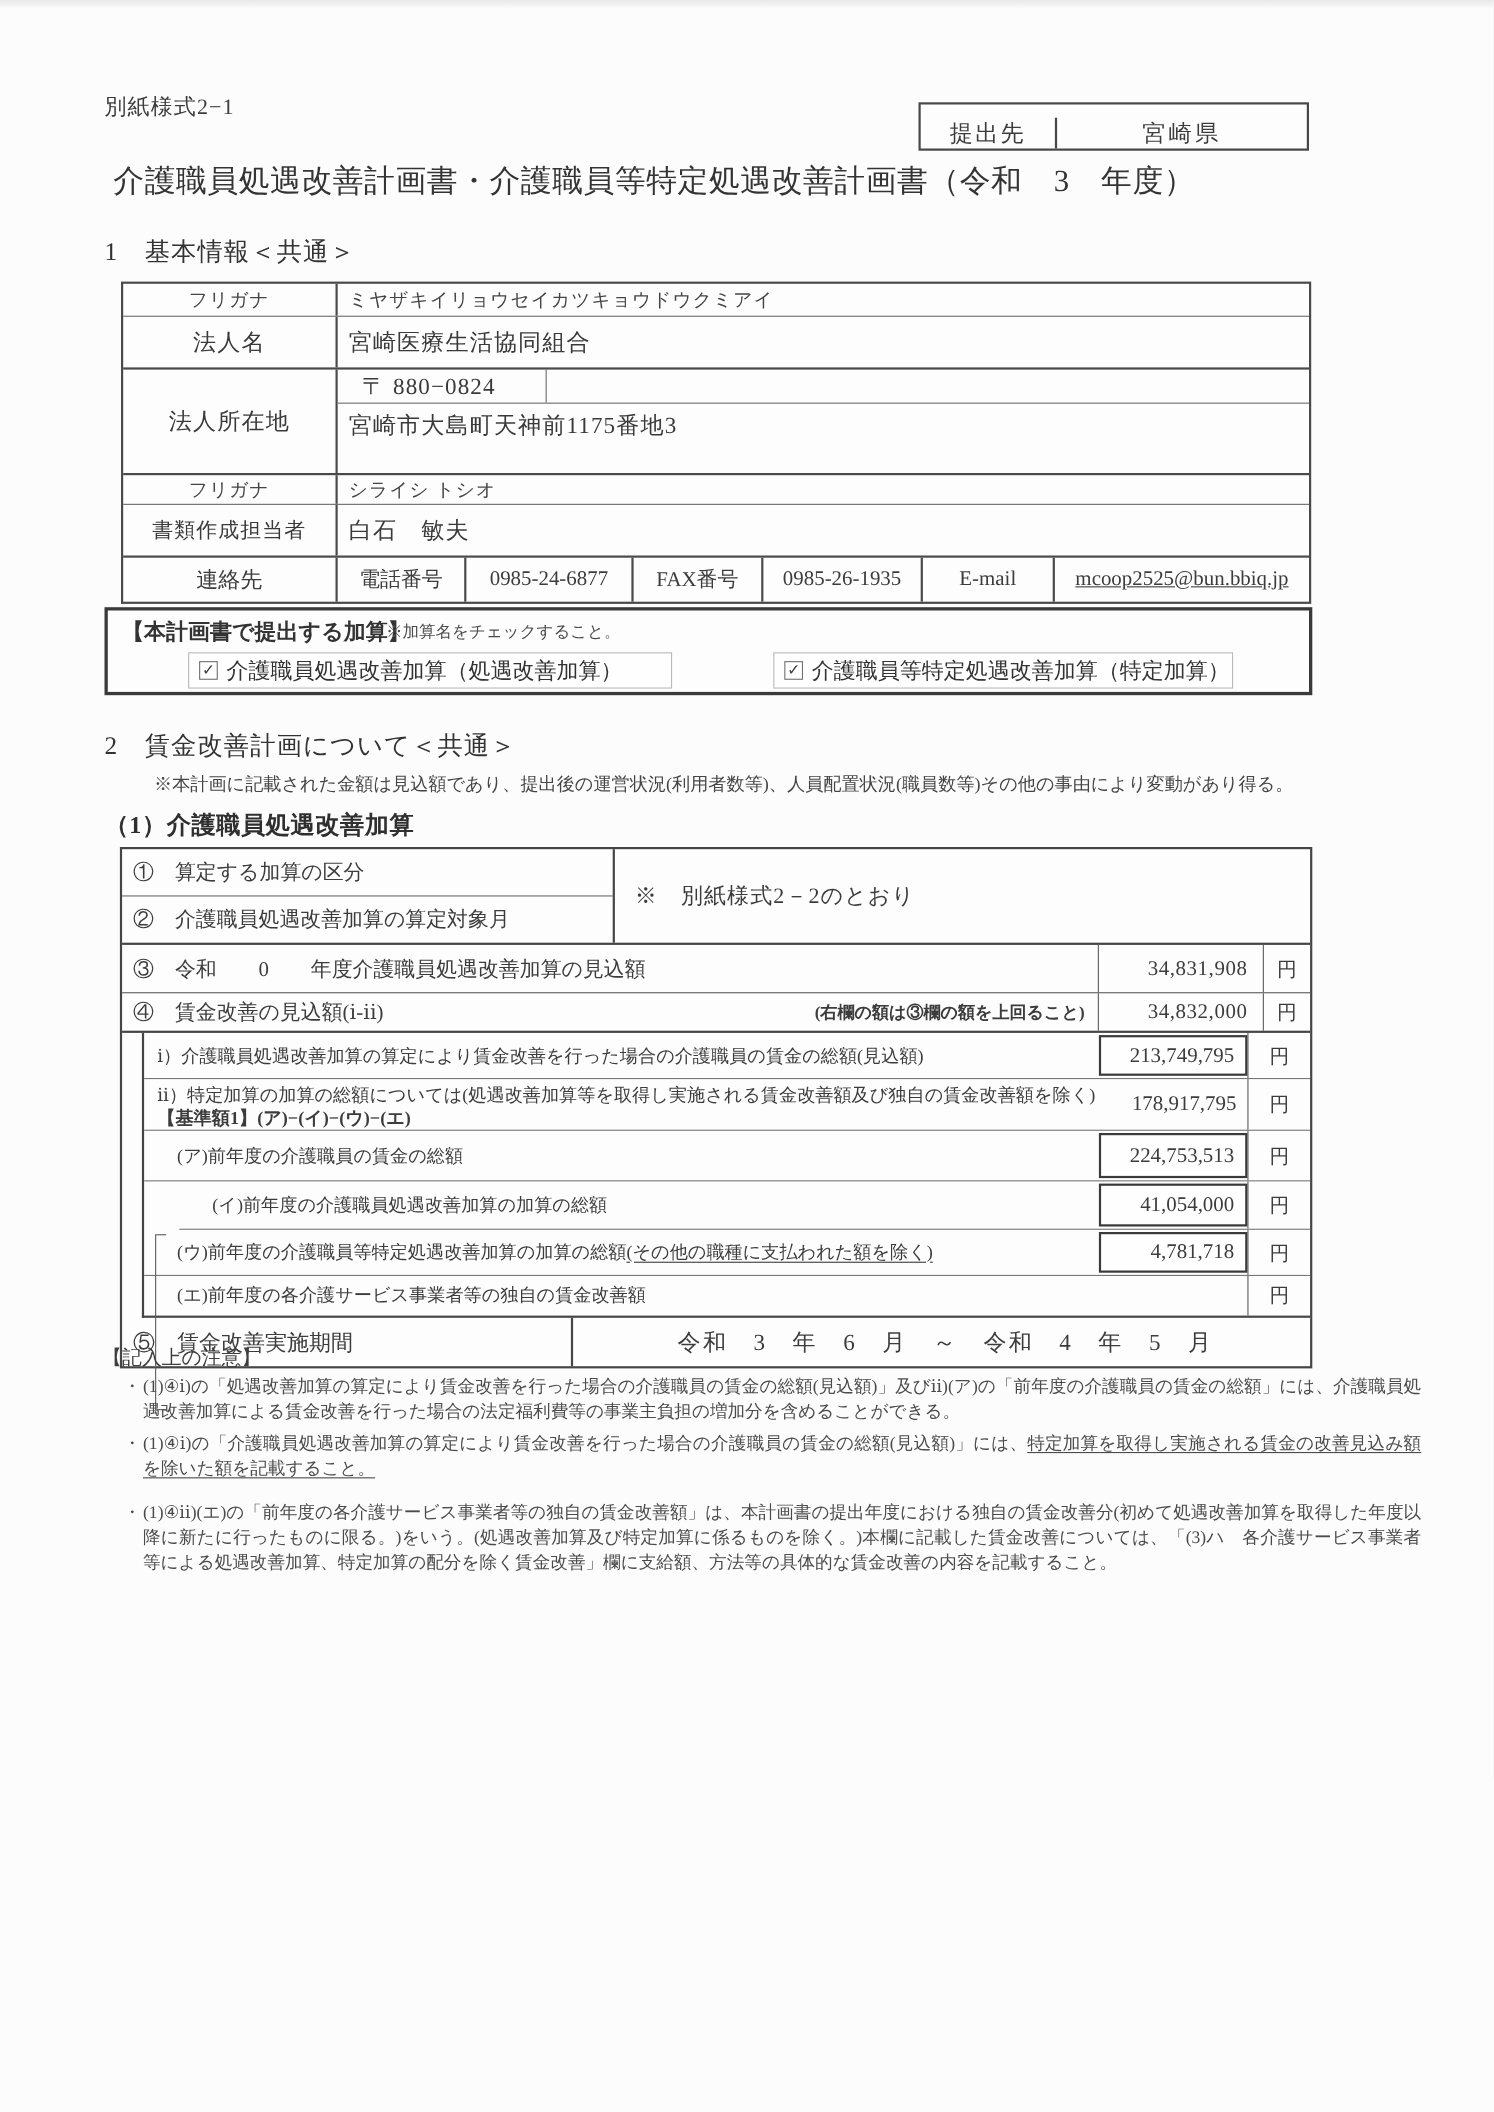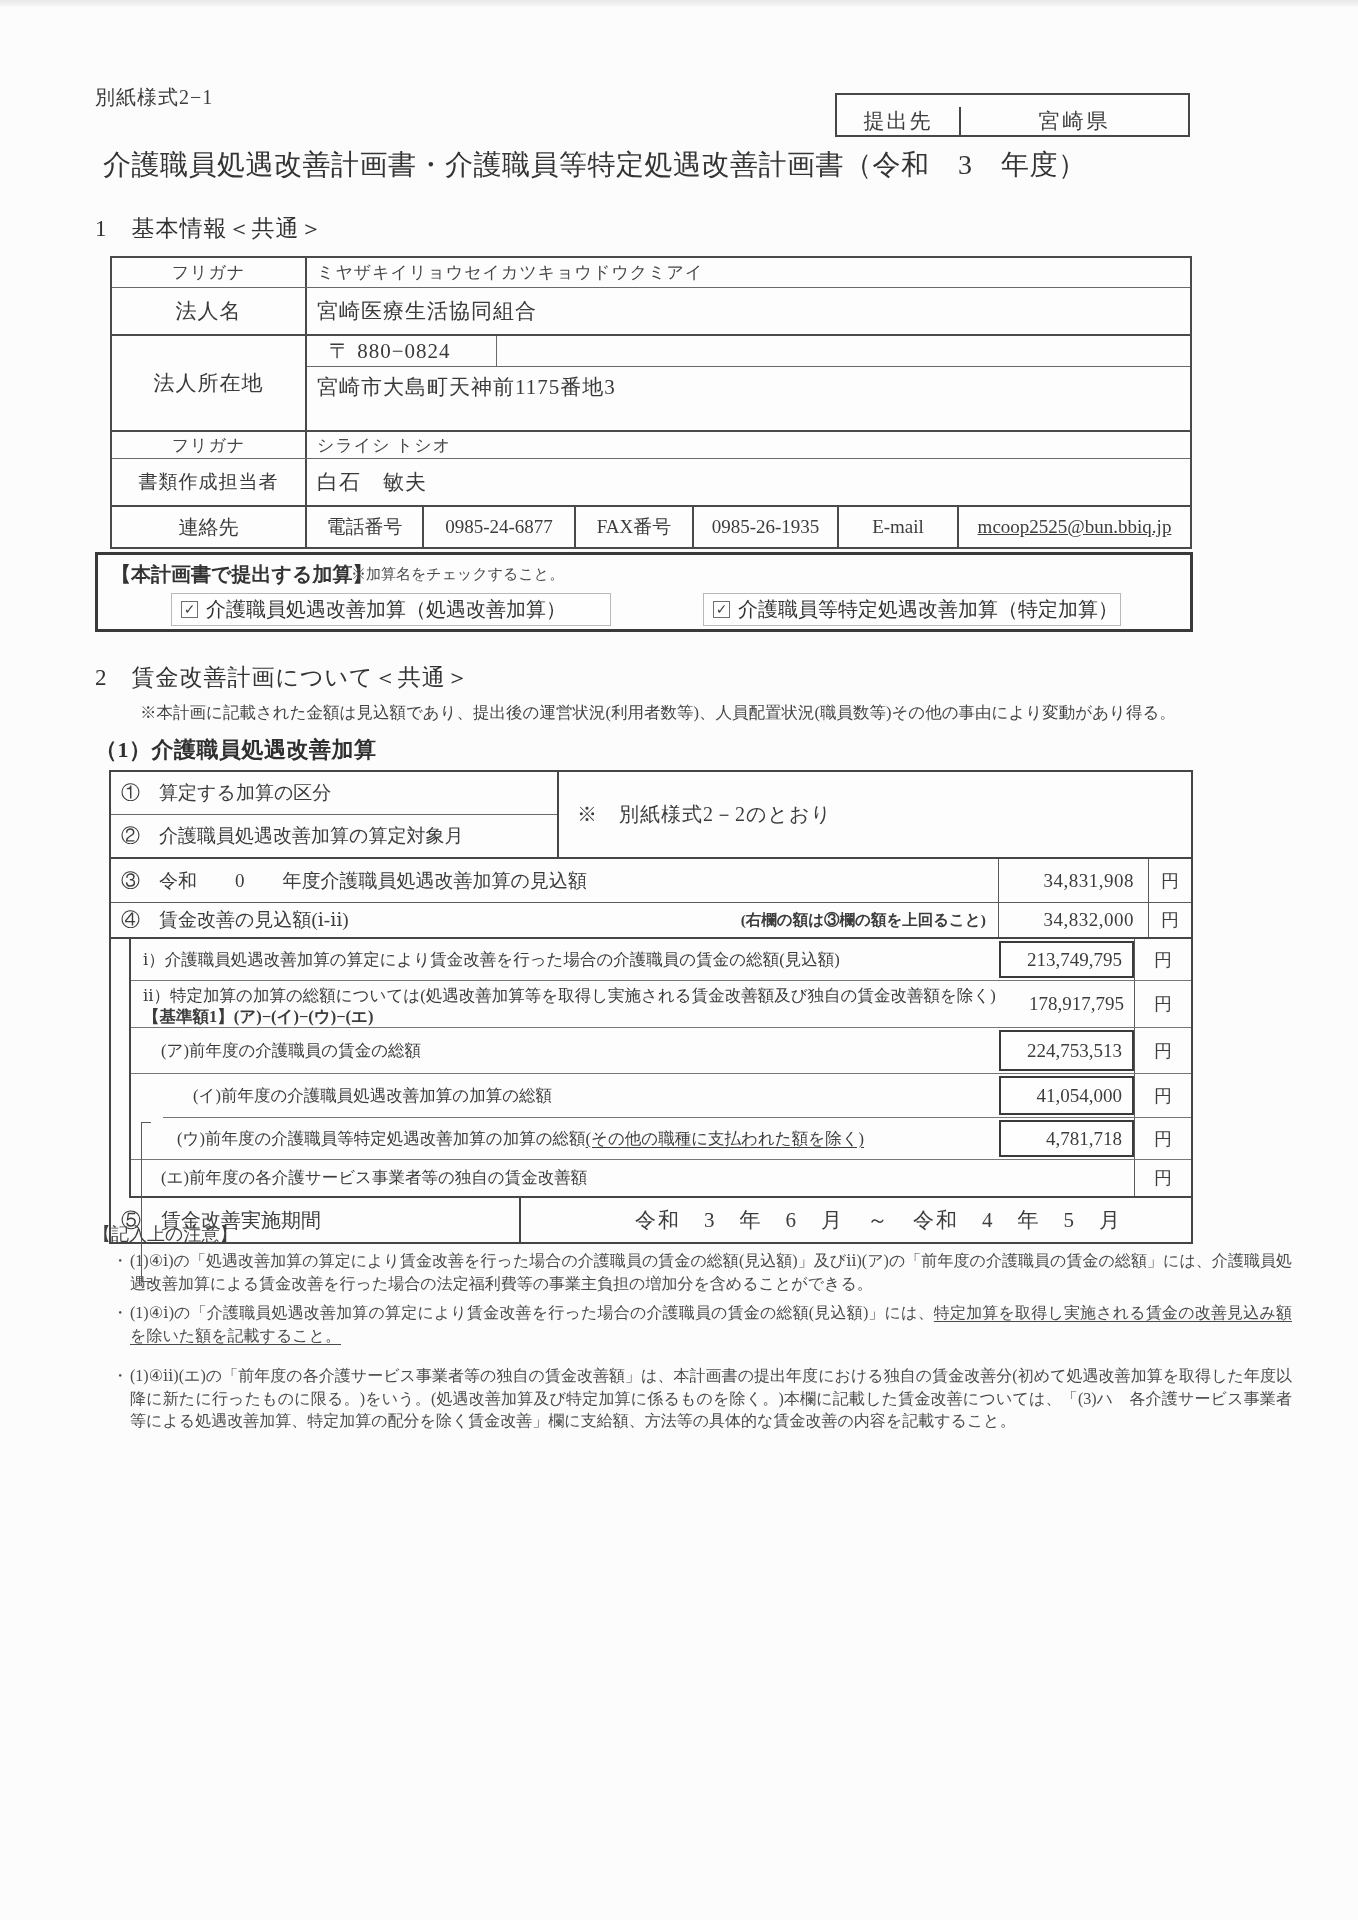--- a/index.html
+++ b/index.html
@@ -102,21 +102,21 @@
     justify-content:center; font-size:18px; }
   .in-divider { border-bottom:1px solid #777; }
   .bracket { position:absolute; left:10px; width:10px; border-left:1.5px solid #5a5a5a; }
   .bracket::before, .bracket::after { content:""; position:absolute; left:0; width:9px;
     border-top:1.5px solid #5a5a5a; }
   .bracket::before { top:0; } .bracket::after { bottom:0; }
   .bracket-pad { padding-left:30px !important; }
   .u { text-decoration:underline; text-underline-offset:3px; }
   .b { font-weight:bold; }
 
-  .row5 { display:flex; height:44px;gap:19px; }
+  .row5 { display:flex; height:44px; }
   .row5-label { width:410px; border-right:2px solid #454545; display:flex; align-items:center;
     padding-left:10px; font-size:20px; box-sizing:border-box; }
   .row5-value { flex:1; display:flex; align-items:center; padding-left:95px; font-size:21px;
     letter-spacing:2px; }
 
   
   .notes-heading { position:absolute; left:93px; top:1222px; font-size:18px; color:#3f3f3f; }
   .notes-list { position:absolute; left:112px; top:1250px; width:1180px; }
   .note-item { position:relative; padding-left:18px; font-size:16px; line-height:1.42;
     color:#4b4b4b; margin-bottom:7px; text-align:justify; }
@@ -247,21 +247,21 @@
       </div>
 
       <div class="in-row in-divider" style="height:44px;margin-left:32px;">
         <div class="in-label bracket-pad">(イ)前年度の介護職員処遇改善加算の加算の総額</div>
         <div class="in-amtcol">
           <div class="amt-box">41,054,000</div>
         </div>
         <div class="in-yen">円</div>
       </div>
 
-      <div class="in-row in-divider" style="height:42px;padding-left:16px;">
+      <div class="in-row in-divider" style="height:42px;">
         <div class="in-label bracket-pad">
           <span>(ウ)前年度の介護職員等特定処遇改善加算の加算の総額</span>
             <span class="u">(その他の職種に支払われた額を除く)</span>
         </div>
         <div class="in-amtcol">
           <div class="amt-box">4,781,718</div>
         </div>
         <div class="in-yen">円</div>
       </div>
 

